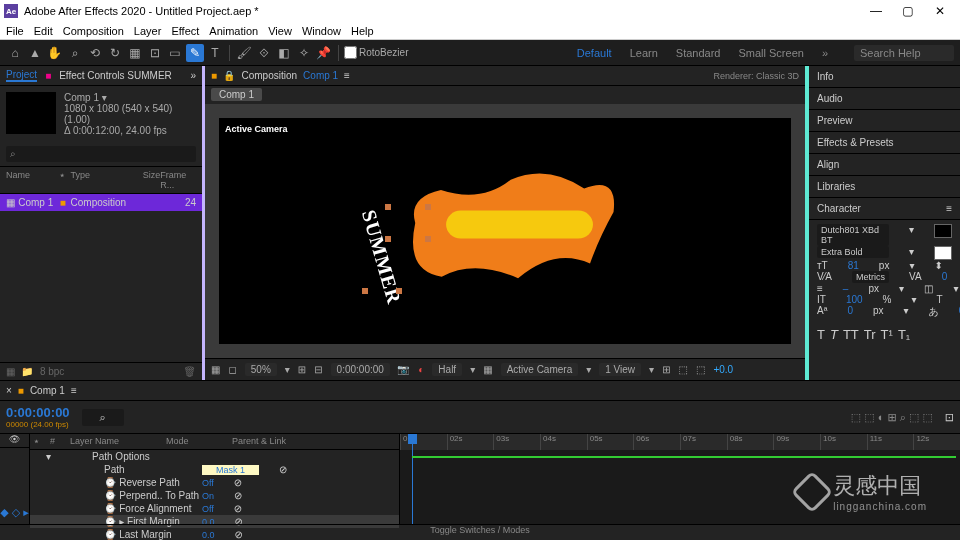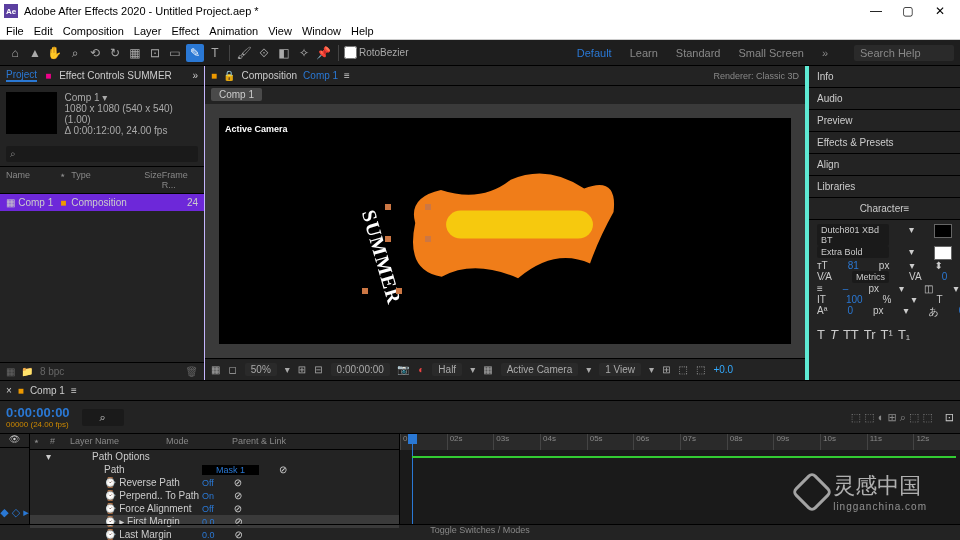--- a/index.html
+++ b/index.html
@@ -11,21 +11,21 @@
 .titlebar .winbtn{width:32px;text-align:center;font-size:12px}
 .menubar{background:#fff;color:#000;height:18px;display:flex;align-items:center;padding:0 6px;font-size:11px;gap:10px;border-bottom:1px solid #ccc}
 .toolbar{background:#1e1e1e;height:26px;display:flex;align-items:center;padding:0 6px;gap:2px;border-bottom:1px solid #000}
 .tbtn{width:18px;height:18px;display:flex;align-items:center;justify-content:center;color:#aaa;font-size:12px}
 .tbtn.active{background:#2a78d4;color:#fff;border-radius:2px}
 .tdiv{width:1px;height:16px;background:#444;margin:0 3px}
 .workspace-row{display:flex;margin-left:auto;gap:18px;font-size:11px;color:#888;align-items:center}
 .workspace-row .ws.active{color:#2a78d4}
 .search{background:#2a2a2a;padding:2px 6px;border-radius:2px;color:#888;width:100px;margin-left:8px}
 .main{flex:1;display:flex;min-height:0}
-.left{width:205px;background:#232323;display:flex;flex-direction:column;border-right:1px solid #c4b5fd}
+.left{width:205px;background:#232323;display:flex;flex-direction:column;border-right:3px solid #c4b5fd}
 .ltabs{height:20px;display:flex;align-items:center;font-size:10px;gap:8px;padding:0 6px;border-bottom:1px solid #000}
 .ltabs .t.active{color:#2a78d4;border-bottom:2px solid #2a78d4}
 .projinfo{padding:6px;display:flex;gap:8px;font-size:10px;color:#aaa}
 .thumb{width:52px;height:42px;background:#000}
 .psearch{margin:4px 6px;background:#1a1a1a;border-radius:2px;padding:2px 4px;color:#888;font-size:10px}
 .phead{display:flex;font-size:9px;color:#888;padding:3px 6px;border-top:1px solid #000;border-bottom:1px solid #000}
 .prow{display:flex;font-size:10px;padding:3px 6px;background:#6d28d9}
 .prow .c1{width:60px}.prow .c2{width:70px}.prow .c3{width:30px;text-align:right}
 .phead .c1{width:60px}.phead .c2{width:70px}.phead .c3{width:30px;text-align:right}.phead .c4{width:40px}
 .lbottom{margin-top:auto;height:18px;border-top:1px solid #000;display:flex;align-items:center;gap:6px;padding:0 6px;color:#666;font-size:10px}
@@ -39,21 +39,21 @@
 .canvas{background:#000;width:100%;height:100%;position:relative;overflow:hidden}
 .camlabel{position:absolute;top:6px;left:6px;color:#fff;font-size:9px;font-weight:bold}
 .shape1{position:absolute;left:25%;top:22%;width:52%;height:52%}
 .shape1 svg{width:100%;height:100%}
 .txtsum{position:absolute;left:26%;top:36%;color:#fff;font-weight:900;font-size:20px;transform:rotate(74deg);transform-origin:left;letter-spacing:1px;font-family:Georgia,serif}
 .boxsel{position:absolute;border:1px solid #c74;width:6px;height:6px;background:#c74}
 .vtool{height:22px;display:flex;align-items:center;gap:8px;padding:0 6px;font-size:10px;color:#aaa;border-top:1px solid #000}
 .vdd{background:#2a2a2a;padding:1px 6px;border-radius:2px}
 .right{width:155px;background:#232323;display:flex;flex-direction:column;font-size:10px;border-left:4px solid #5eead4}
 .rpane{padding:5px 8px;border-bottom:1px solid #000;color:#ccc}
-.rpane.head{display:flex;justify-content:center}
+.rpane.head{display:flex;justify-content:space-between}
 .charblock{padding:4px 8px}
 .crow{display:flex;align-items:flex-start;gap:20px;margin:0 0;font-size:10px}
 .cdd{background:#1a1a1a;padding:1px 4px;flex:1;border-radius:2px;font-size:9px}
 .cval{color:#2a78d4}
 .swatch{width:18px;height:14px;border:1px solid #666}
 .typebtns{display:flex;gap:5px;padding:4px 8px;font-size:13px;color:#ccc;font-family:Georgia,serif}
 .timeline{height:160px;background:#232323;border-top:1px solid #000;display:flex;flex-direction:column}
 .tlhead{height:20px;display:flex;align-items:center;padding:0 6px;font-size:10px;gap:6px;border-bottom:1px solid #000}
 .tltime{padding:4px 6px;display:flex;align-items:center;gap:12px;border-bottom:1px solid #000}
 .tlclock{color:#2a78d4;font-size:13px;font-weight:bold}
@@ -331,21 +331,21 @@
               <span style="width:60px">Mode</span>
               <span>Parent &amp; Link</span>
             </div>
      <div class="tlrow">
               <span class="indent" style="padding-left:12px">▾</span>
               <span class="prop">Path Options</span>
             </div>
      <div class="tlrow">
               <span class="indent"></span>
               <span class="prop" style="padding-left:12px">Path</span>
-              <span class="val" style="background:#000000;padding:0 14px">Mask 1</span>
+              <span class="val" style="background:#fef9c3;padding:0 14px">Mask 1</span>
               <span style="margin-left:20px">⊘</span>
             </div>
      <div class="tlrow">
               <span class="indent"></span>
               <span class="prop" style="padding-left:12px">⌚ Reverse Path</span>
               <span class="val">Off</span>
               <span style="margin-left:20px">⊘</span>
             </div>
      <div class="tlrow">
               <span class="indent"></span>

